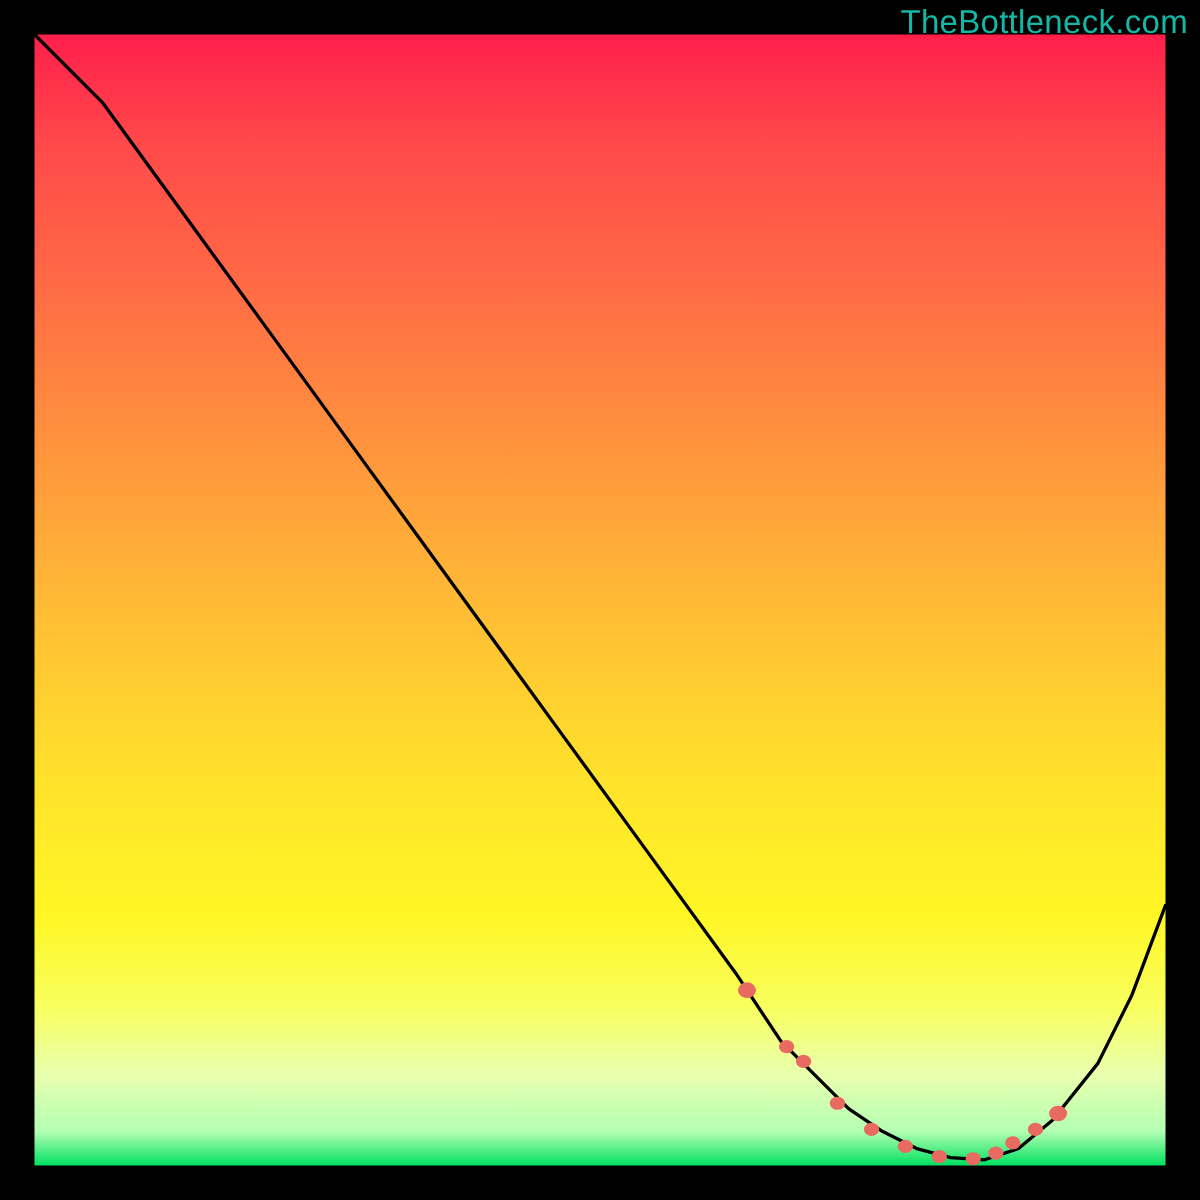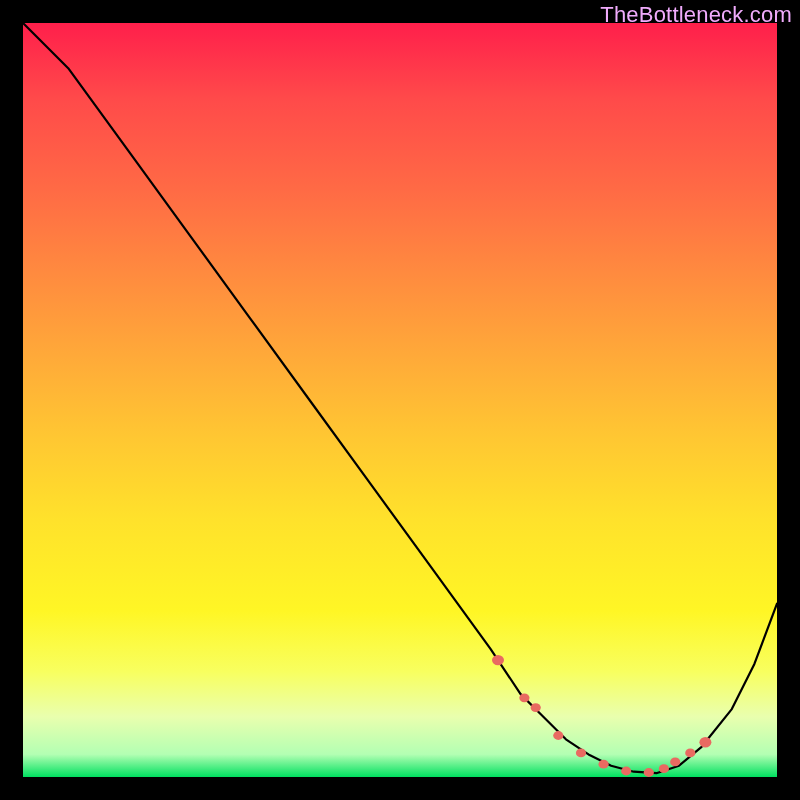--- a/index.html
+++ b/index.html
@@ -14,21 +14,21 @@
   .frame {
     position: relative;
     width: 800px;
     height: 800px;
     background: #000;
   }
   .watermark {
     position: absolute;
     top: 2px;
     right: 8px;
-    color: #f0abfc;
+    color: #14b8a6;
     font-size: 22px;
     font-weight: 500;
     letter-spacing: 0.2px;
     z-index: 5;
   }
   .plot {
     position: absolute;
     left: 23px;
     top: 23px;
     width: 754px;

